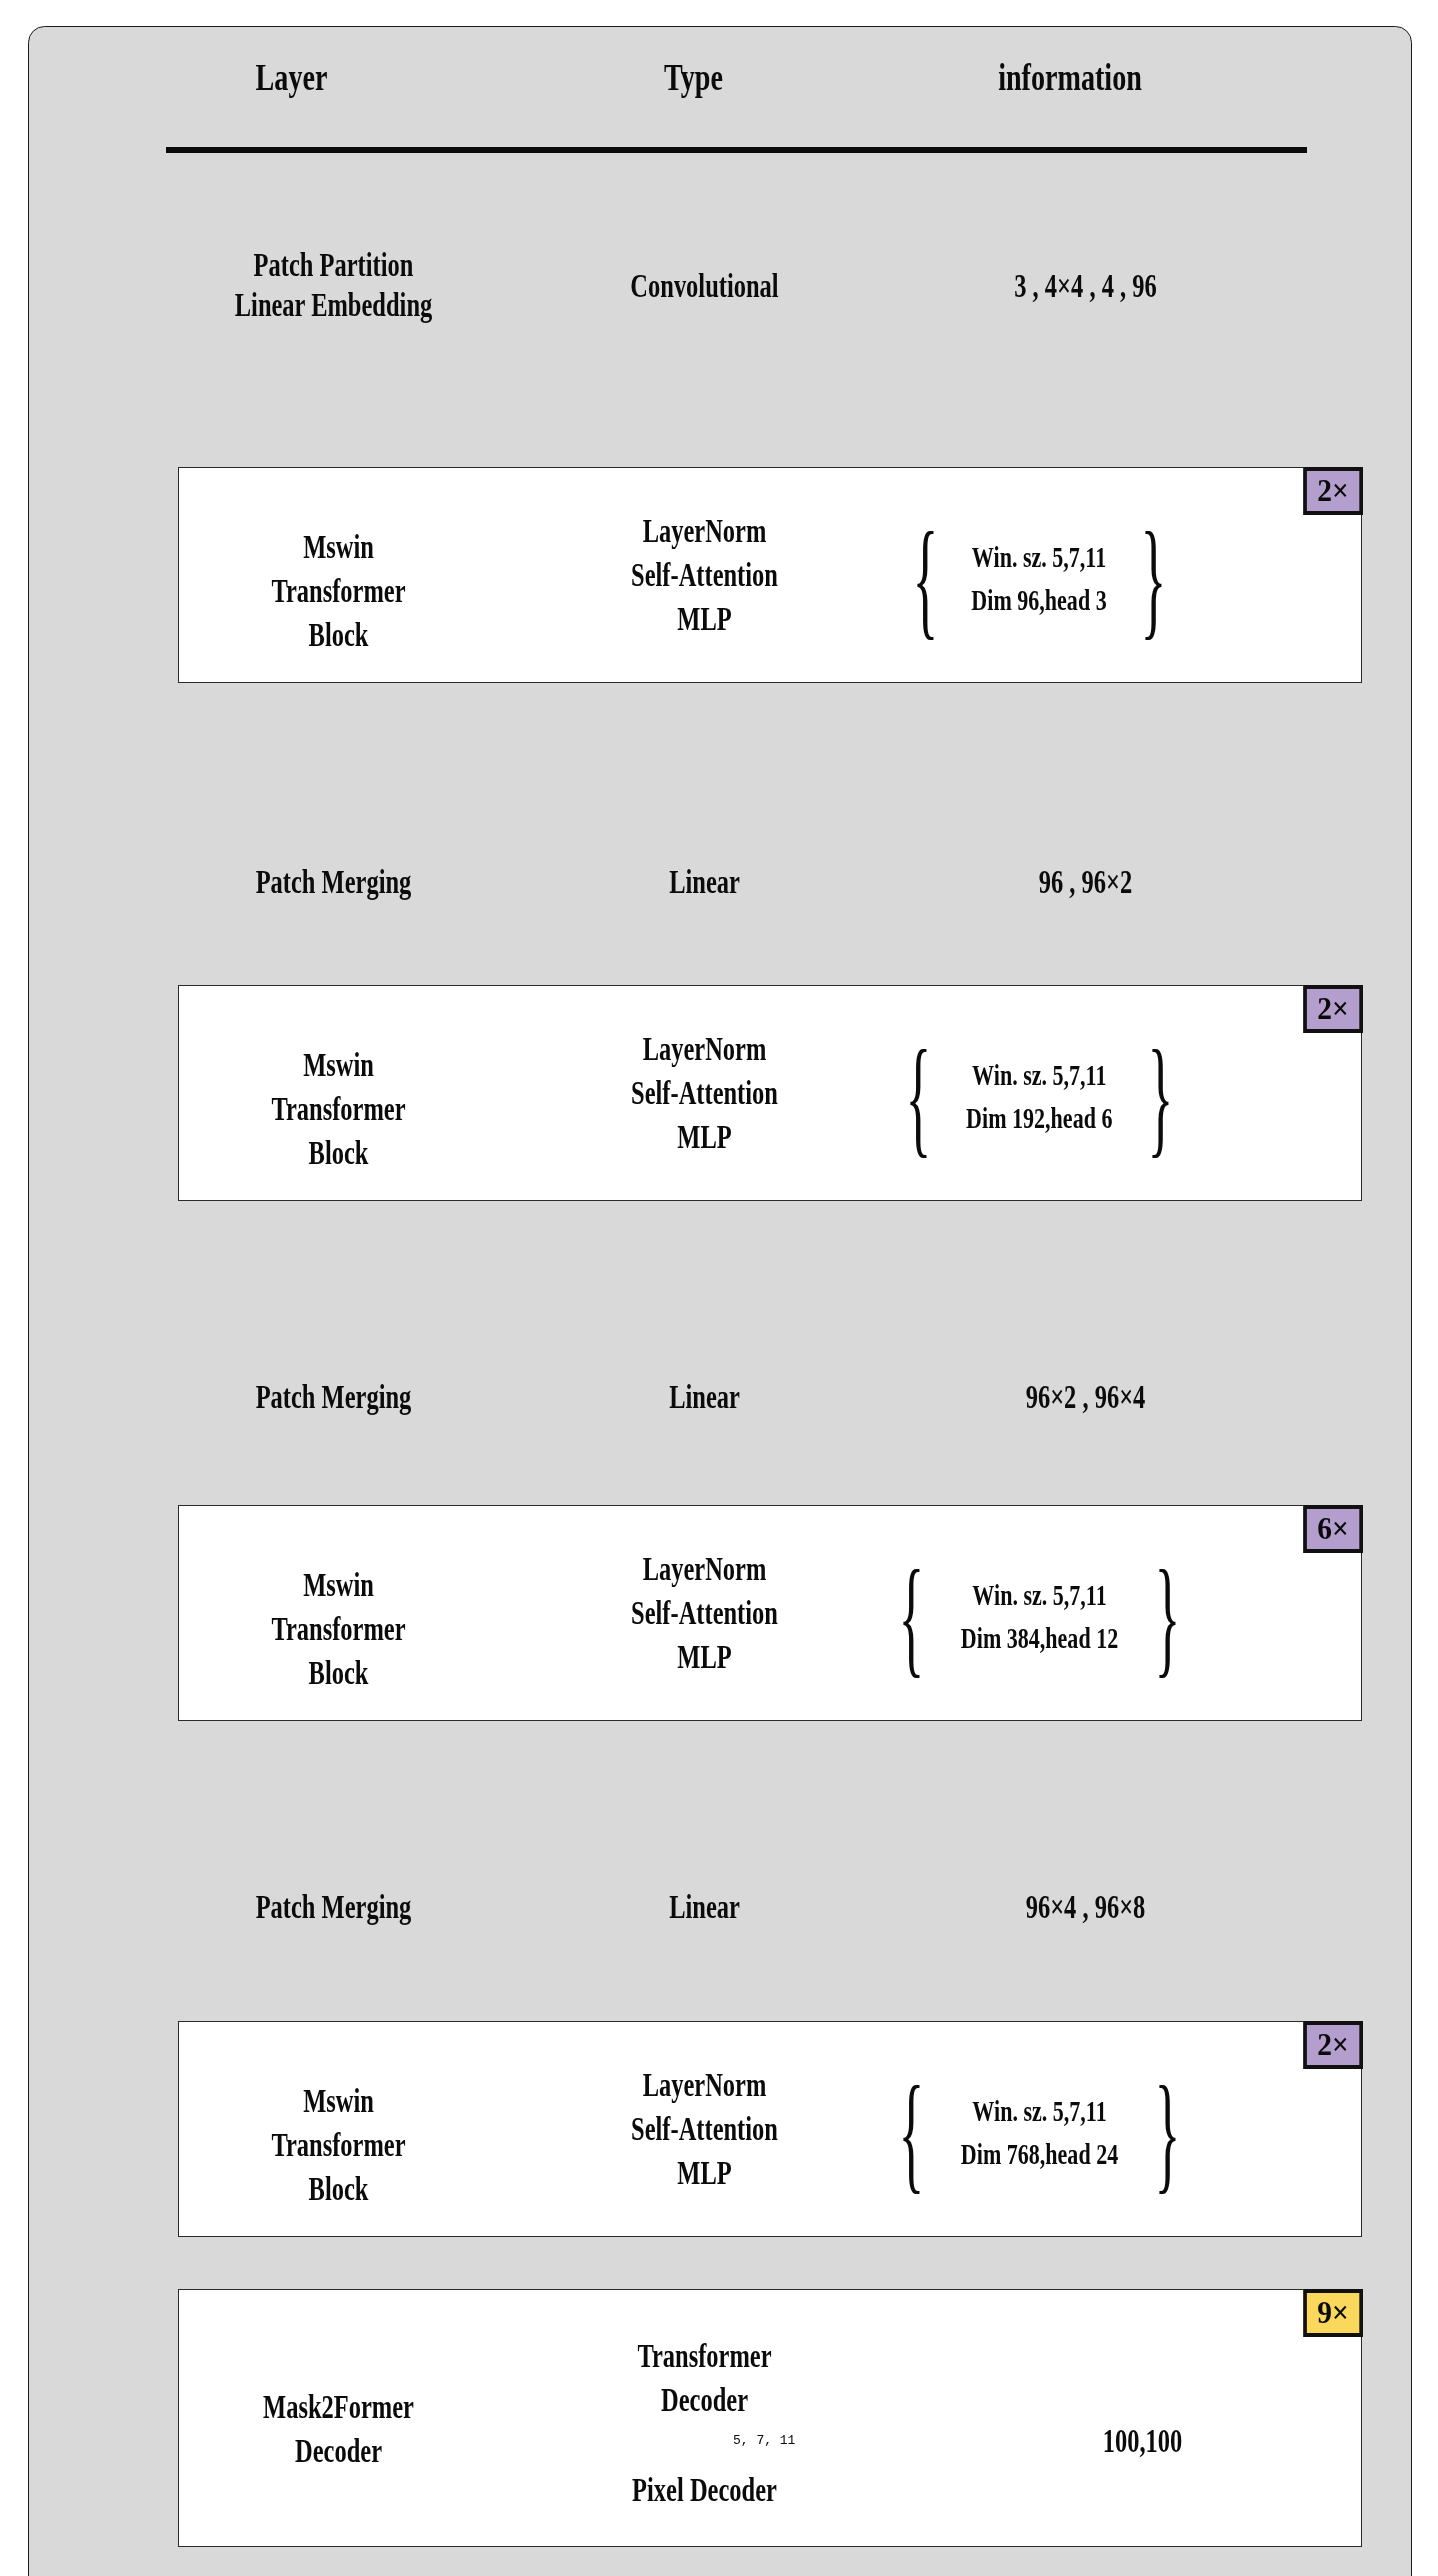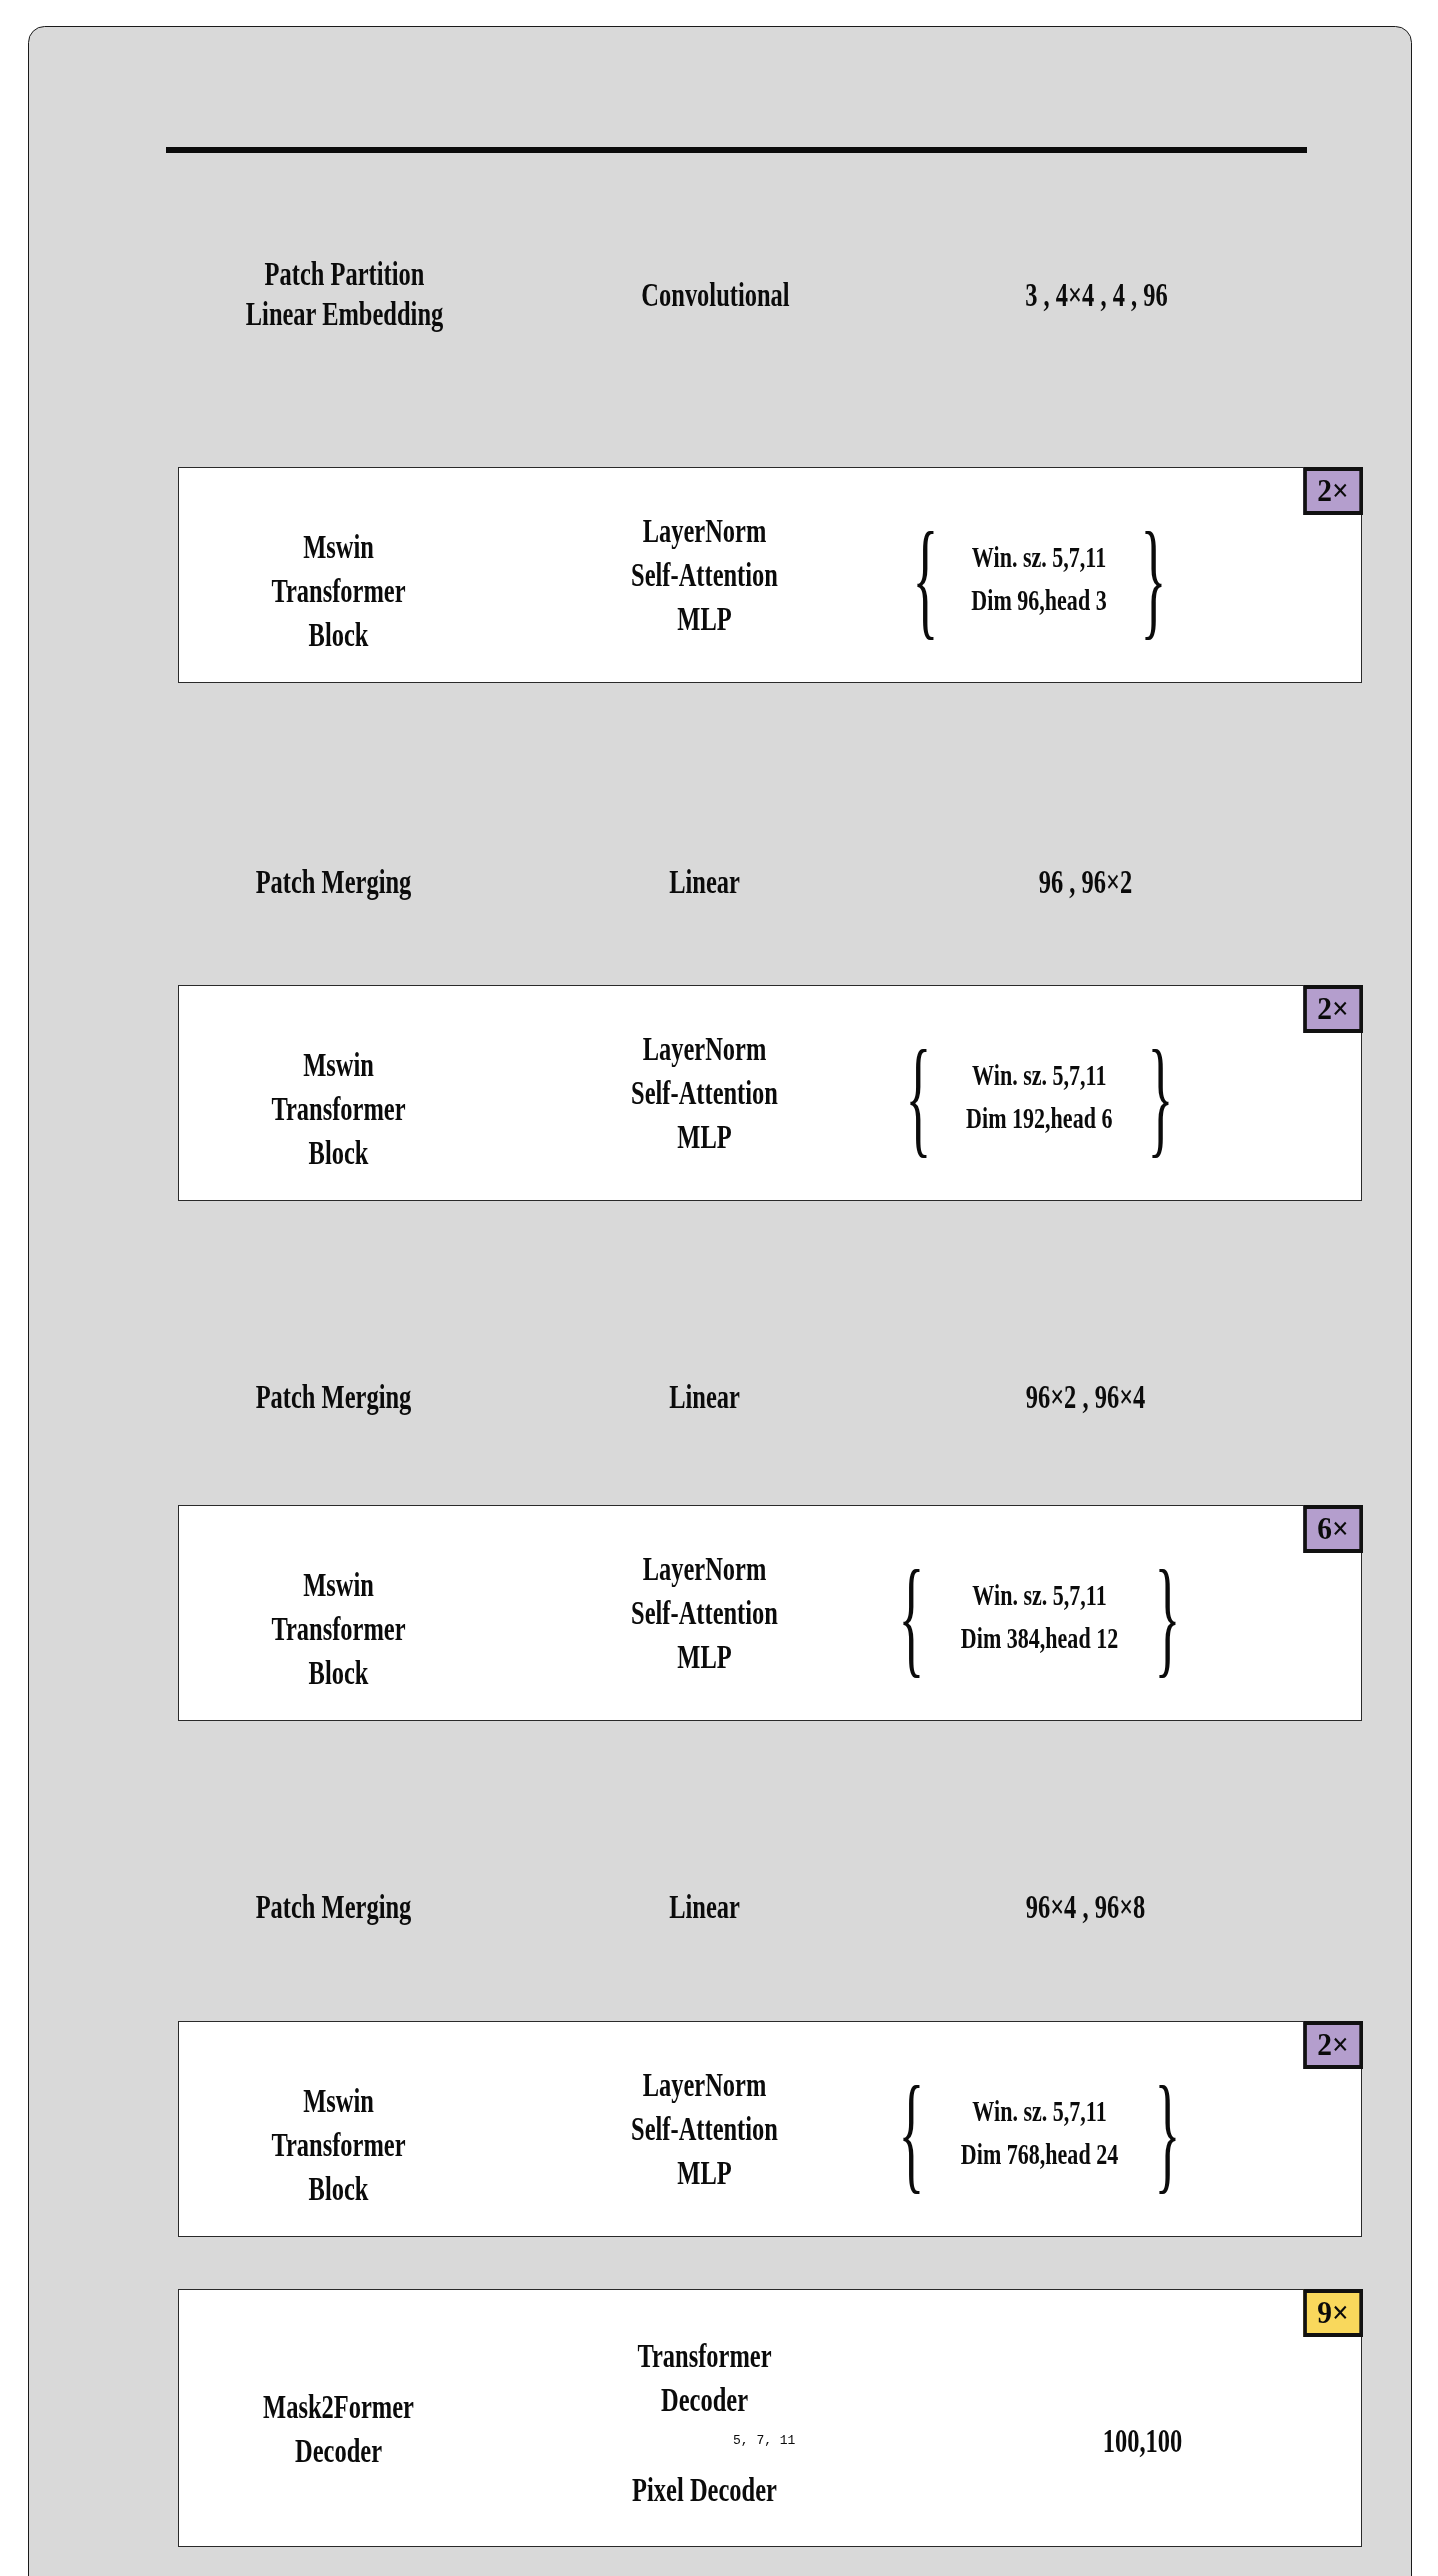--- a/index.html
+++ b/index.html
@@ -155,23 +155,28 @@
     font-size: 13px;
     color: #0b0b0b;
     white-space: nowrap;
   }
 </style>
 </head>
 <body>
 
 <div id="panel">
 
+  <div id="header-row">
+    <div class="col-head" id="head-layer">Layer</div>
+    <div class="col-head" id="head-type">Type</div>
+    <div class="col-head" id="head-info">information</div>
+  </div>
   <div id="header-rule"></div>
 
-  <div class="plain-row" style="top:227px;height:93px;margin-left:11px;">
+  <div class="plain-row" style="top:218px;height:93px;">
     <div class="cell cell-layer" style="top:0;">Patch Partition
 Linear Embedding</div>
     <div class="cell cell-type" style="top:20.6px;">Convolutional</div>
     <div class="cell cell-info" style="top:20.6px;">3 , 4×4 , 4 , 96</div>
   </div>
 
   <div class="block" style="top:440px;height:216px;">
     <div class="b-layer" style="top:57px;">Mswin
 Transformer
 Block</div>

